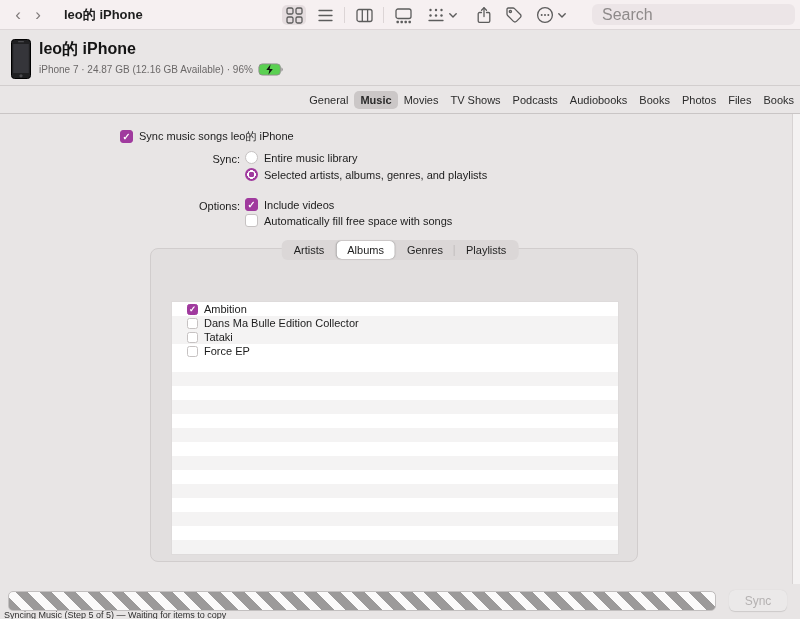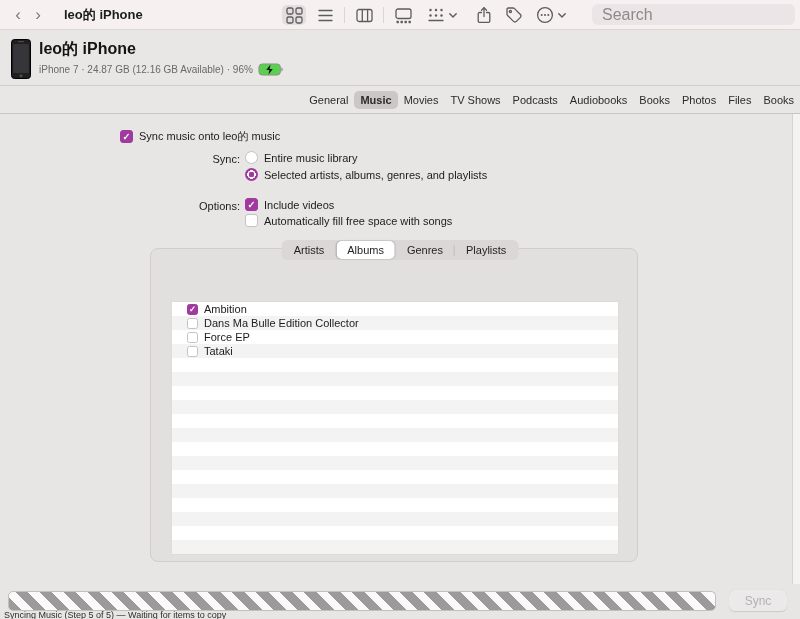--- a/index.html
+++ b/index.html
@@ -270,21 +270,21 @@
     <div class="tab">Podcasts</div>
     <div class="tab">Audiobooks</div>
     <div class="tab">Books</div>
     <div class="tab">Photos</div>
     <div class="tab">Files</div>
     <div class="tab">Books</div>
   </div>
 
 <div class="ctl-row" style="left:120px; top:129px;">
   <div class="cb checked" id="music-cb"></div>
-  <span class="lbl">Sync music onto leo的 music</span>
+  <span class="lbl">Sync music songs leo的 iPhone</span>
 </div>
 
 <div class="rlabel" style="left:150px; top:153px;">Sync:</div>
 <div id="radio-rows">
     <div class="ctl-row" style="left: 245px; top: 151px;">
       <div class="radio"></div>
       <div class="lbl">Entire music library</div>
     </div>
     <div class="ctl-row" style="left: 245px; top: 168px;">
       <div class="radio selected"></div>
@@ -317,28 +317,28 @@
 <div class="panel">
   <div class="albumlist">
       <div class="alb-row">
         <div class="cb checked"></div>
         <div class="alb-name">Ambition</div>
       </div>
       <div class="alb-row alt">
         <div class="cb"></div>
         <div class="alb-name">Dans Ma Bulle Edition Collector</div>
       </div>
+      <div class="alb-row alt">
+        <div class="cb"></div>
+        <div class="alb-name">Tataki</div>
+      </div>
       <div class="alb-row">
         <div class="cb"></div>
         <div class="alb-name">Force EP</div>
       </div>
-      <div class="alb-row alt">
-        <div class="cb"></div>
-        <div class="alb-name">Tataki</div>
-      </div>
       <div class="alb-row"></div>
       <div class="alb-row alt"></div>
       <div class="alb-row"></div>
       <div class="alb-row alt"></div>
       <div class="alb-row"></div>
       <div class="alb-row alt"></div>
       <div class="alb-row"></div>
       <div class="alb-row alt"></div>
       <div class="alb-row"></div>
       <div class="alb-row alt"></div>

